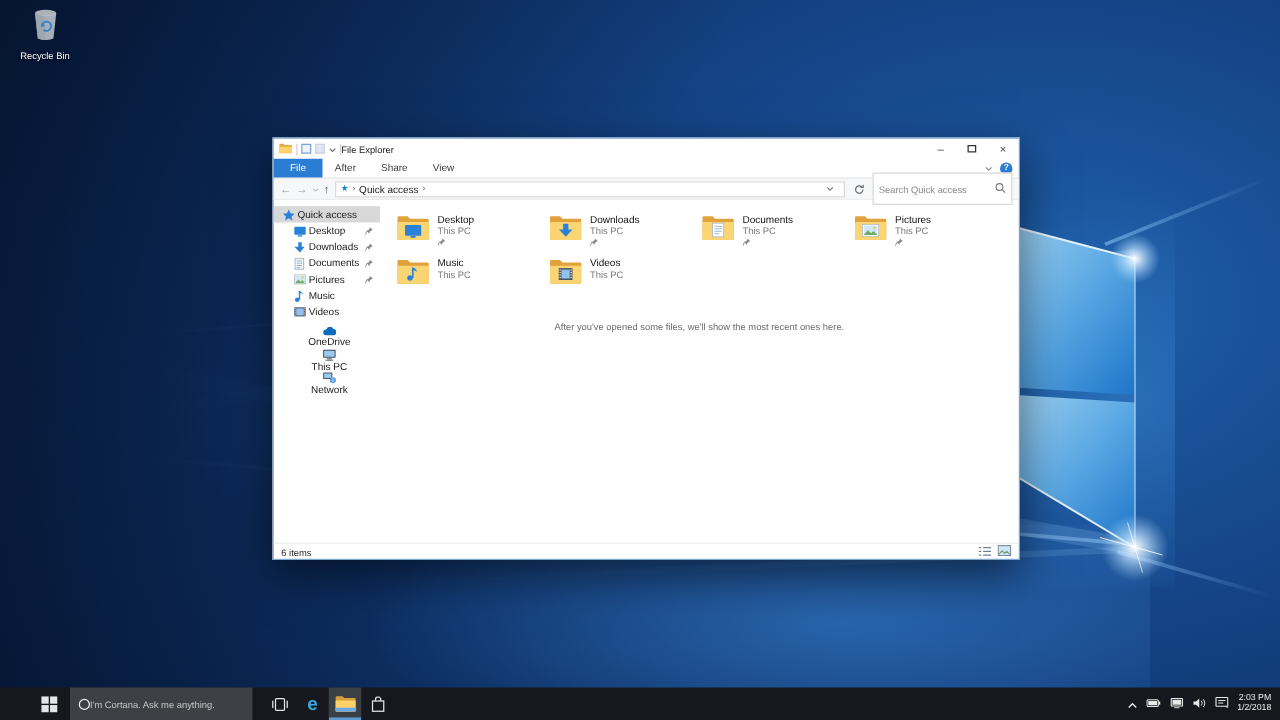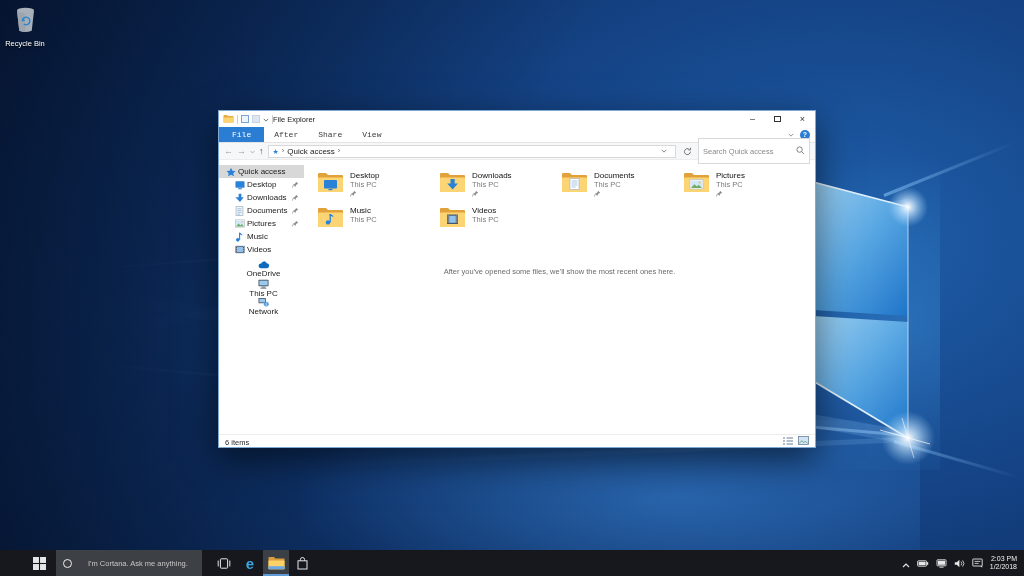--- a/index.html
+++ b/index.html
@@ -26,40 +26,40 @@
   .b4 { top:434px; height:2.5px;width:920px; transform:rotate(5deg);   opacity:.95; }
   .b5 { top:431px; height:13px; width:920px; transform:rotate(10deg);  opacity:.40; }
   .b6 { top:437px; height:5px;  width:700px; transform:rotate(-2.5deg);opacity:.35; }
   .b7 { right:0; width:140px; top:194px; transform-origin:0% 50%; transform:rotate(-22deg); height:3px;
         background:linear-gradient(to right, rgba(150,205,255,.55), rgba(150,205,255,0)); }
   .b8 { right:0; width:130px; top:440px; transform-origin:0% 50%; transform:rotate(16deg); height:3px;
         background:linear-gradient(to right, rgba(150,205,255,.5), rgba(150,205,255,0)); }
   .hero { position:absolute; left:640px; top:140px; width:300px; height:330px; pointer-events:none; }
 
   
-  .deskicon { position:absolute; left:2px; top:6px; width:46px; display:flex; flex-direction:column;
+  .deskicon { position:absolute; left:13px; top:6px; width:46px; display:flex; flex-direction:column;
     align-items:center; gap:2px; z-index:5; }
   .deskicon .lbl { font-size:7.5px; color:#fff; text-shadow:0 1px 2px rgba(0,0,0,.9); }
 
   
   .win { position:absolute; left:218px; top:110px; width:598px; height:338px; background:#fff;
     border:1px solid #7fa8d2; box-shadow:0 12px 34px rgba(0,0,0,.55); display:flex; flex-direction:column;
     z-index:10; font-size:8px; }
   .titlebar { height:16px; display:flex; align-items:center; flex:0 0 auto; }
   .qat { display:flex; align-items:center; gap:3px; padding-left:4px; }
   .qsep { width:1px; height:9px; background:#d0d0d0; }
   .qbox1 { width:8px; height:8px; border:1px solid #7aa4d8; background:#eef4fb; }
   .qbox2 { width:8px; height:8px; border:1px solid #c8d4e2; background:#dde6f1; }
   .wtitle { margin-left:0; font-size:7.5px; color:#222; }
   .wctl { margin-left:auto; display:flex; height:16px; }
   .wbtn { width:25px; display:flex; align-items:center; justify-content:center; color:#333; font-size:9px; }
   .maxbox { width:7px; height:6px; border:1px solid #333; display:inline-block; }
 
   .tabs { height:16px; display:flex; align-items:stretch; border-bottom:1px solid #e4e4e4; flex:0 0 auto; }
-  .tab { padding:0 10px; display:flex; align-items:center; font-size:8px; color:#3c3c3c;font-family:Liberation Mono, monospace; }
+  .tab { padding:0 10px; display:flex; align-items:center; font-size:8px; color:#3c3c3c; }
   .tab-file { background:#2b7cd3; color:#fff; padding:0 13px; }
   .tabs-right { margin-left:auto; display:flex; align-items:center; gap:6px; padding-right:5px; }
   .helpdot { width:10px; height:10px; border-radius:50%; background:#2b7cd3; color:#fff; font-size:7px;
     display:flex; align-items:center; justify-content:center; font-weight:bold; }
 
   .navrow { height:17px; background:#f6f7f8; display:flex; align-items:center; padding:0 5px; gap:4px;
     border-bottom:1px solid #ededed; flex:0 0 auto; }
   .navarr { font-size:9px; line-height:1; color:#9b9b9b; }
   .navarr.up { color:#4d4d4d; }
   .addr { flex:1; height:13px; background:#fff; border:1px solid #d9d9d9; display:flex; align-items:center;
@@ -86,31 +86,31 @@
   .main { flex:1 1 auto; padding-top:5px; overflow:hidden; }
   .sechead { display:flex; align-items:center; font-size:8.5px; color:#2e3f63; padding:0 8px 0 5px; height:12px; }
   .sechead .rule { flex:1; height:1px; background:#e3e3e3; margin-left:6px; }
   .chev { flex:0 0 auto; margin-right:5px; display:flex; }
   .tiles { display:grid; grid-template-columns:repeat(4,122px); grid-auto-rows:35px; margin:6px 0 3px 13px; }
   .tile { display:flex; gap:6px; }
   .tmeta { display:flex; flex-direction:column; line-height:8.5px; padding-top:1px; }
   .tname { font-size:8px; color:#111; }
   .tsub { font-size:7.5px; color:#7a7a7a; }
   .tpin { margin-top:1px; display:flex; }
-  .empty { text-align:center; font-size:7.5px; color:#6b6b6b; margin-top:26px; }
+  .empty { text-align:center; font-size:7.5px; color:#6b6b6b; margin-top:16px; }
 
   .statusbar { height:13px; border-top:1px solid #ececec; display:flex; align-items:flex-end;
     justify-content:space-between; padding:0 6px; font-size:7.5px; color:#2a2a2a; flex:0 0 auto; }
   .sb-views { display:flex; gap:5px; align-items:center; }
 
   
   .taskbar { position:absolute; left:0; top:550px; width:1024px; height:26px; background:#16181d;
     display:flex; align-items:center; z-index:50; }
   .startbtn { width:34px; height:26px; margin-left:22px; display:flex; align-items:center; justify-content:center; }
-  .cortana { width:146px; height:26px; background:#3d4045; display:flex; align-items:center; gap:16px;
+  .cortana { width:146px; height:26px; background:#3d4045; display:flex; align-items:center; gap:0;
     padding:0 7px; flex:0 0 auto; }
   .cring { width:9px; height:9px; border:1.3px solid #f0f0f0; border-radius:50%; flex:0 0 auto; }
   .ctext { font-size:7.5px; color:#c6c6c6; white-space:nowrap; overflow:hidden; }
   .tb-icons { display:flex; margin-left:9px; }
   .tb-btn { width:26px; height:26px; display:flex; align-items:center; justify-content:center; }
   .tb-active { background:#3b4046; box-shadow:inset 0 -2px 0 #5f9bd5; }
   .edge-e { font-size:15px; font-weight:bold; color:#3ba7e0; line-height:1; }
   .tray { margin-left:auto; display:flex; align-items:center; gap:7px; padding-right:7px; }
   .clock { text-align:right; font-size:7px; line-height:8px; color:#f0f0f0; }
 </style>

